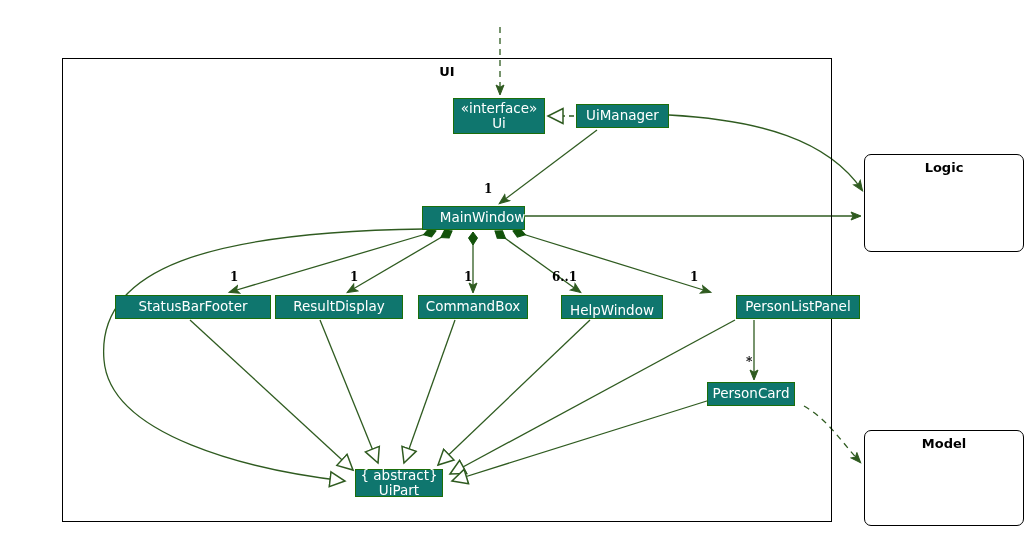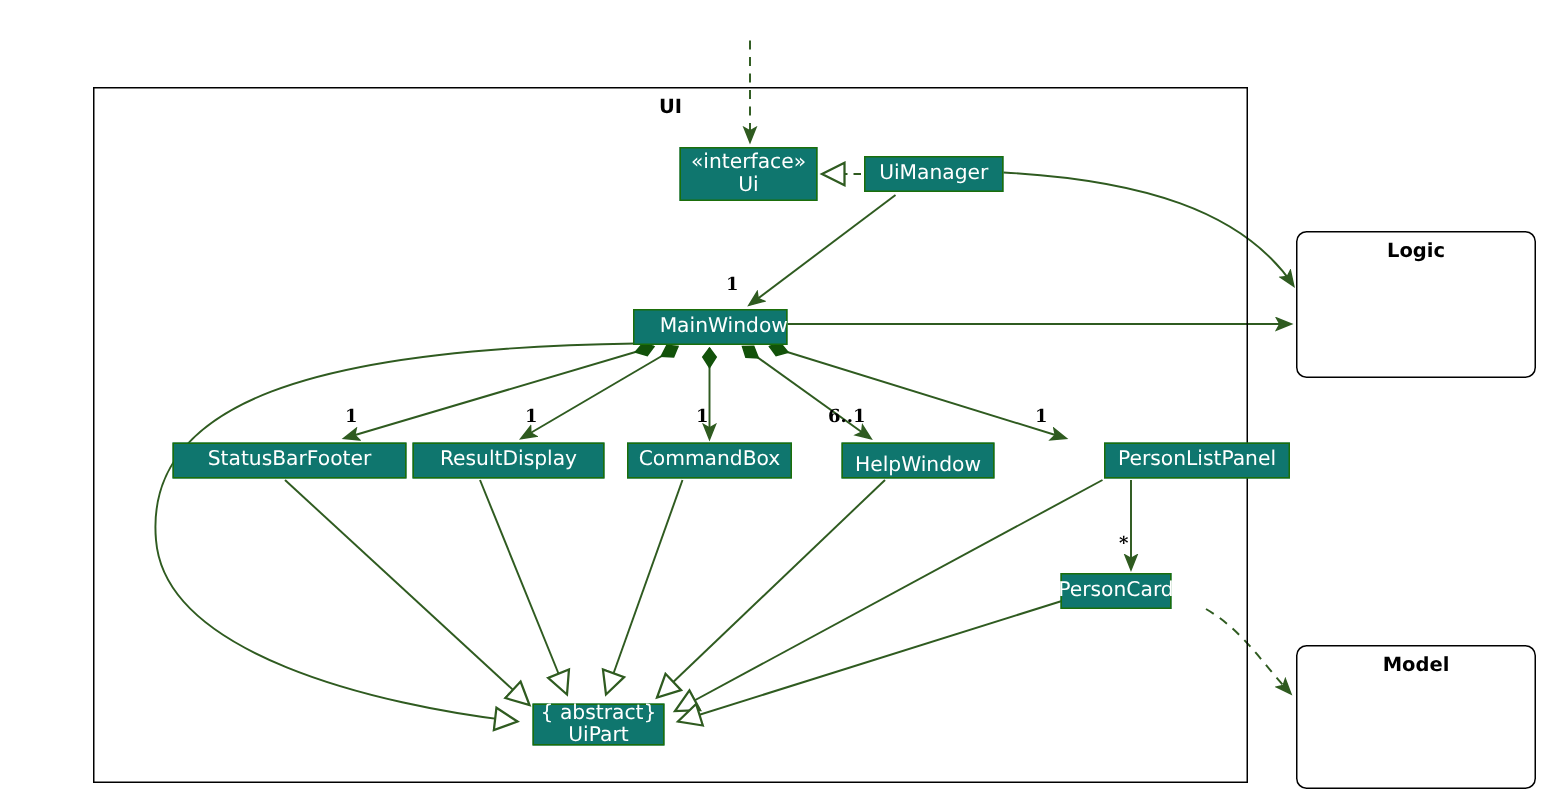--- a/index.html
+++ b/index.html
@@ -152,21 +152,21 @@
       </div>
       <div class="node" style="left: 418px; top: 295px; width: 110px; height: 24px;">
         <span class="ln">CommandBox</span>
       </div>
       <div class="node" style="left: 561px; top: 295px; width: 102px; height: 24px; justify-content: flex-end;">
         <span class="ln">HelpWindow</span>
       </div>
       <div class="node" style="left: 692px; top: 295px; width: 124px; height: 24px; margin-left: 44px;">
         <span class="ln">PersonListPanel</span>
       </div>
-      <div class="node" style="left: 707px; top: 382px; width: 74px; height: 24px;">
+      <div class="node" style="left: 707px; top: 382px; width: 88px; height: 24px;">
         <span class="ln">PersonCard</span>
       </div>
       <div class="node" style="left: 355px; top: 469px; width: 88px; height: 28px;">
         <span class="ln">{ abstract}</span>
         <span class="ln">UiPart</span>
       </div>
     </div>
 
   <div id="labels-layer">
       <div class="mlabel" style="left: 484px; top: 182px;">1</div>

